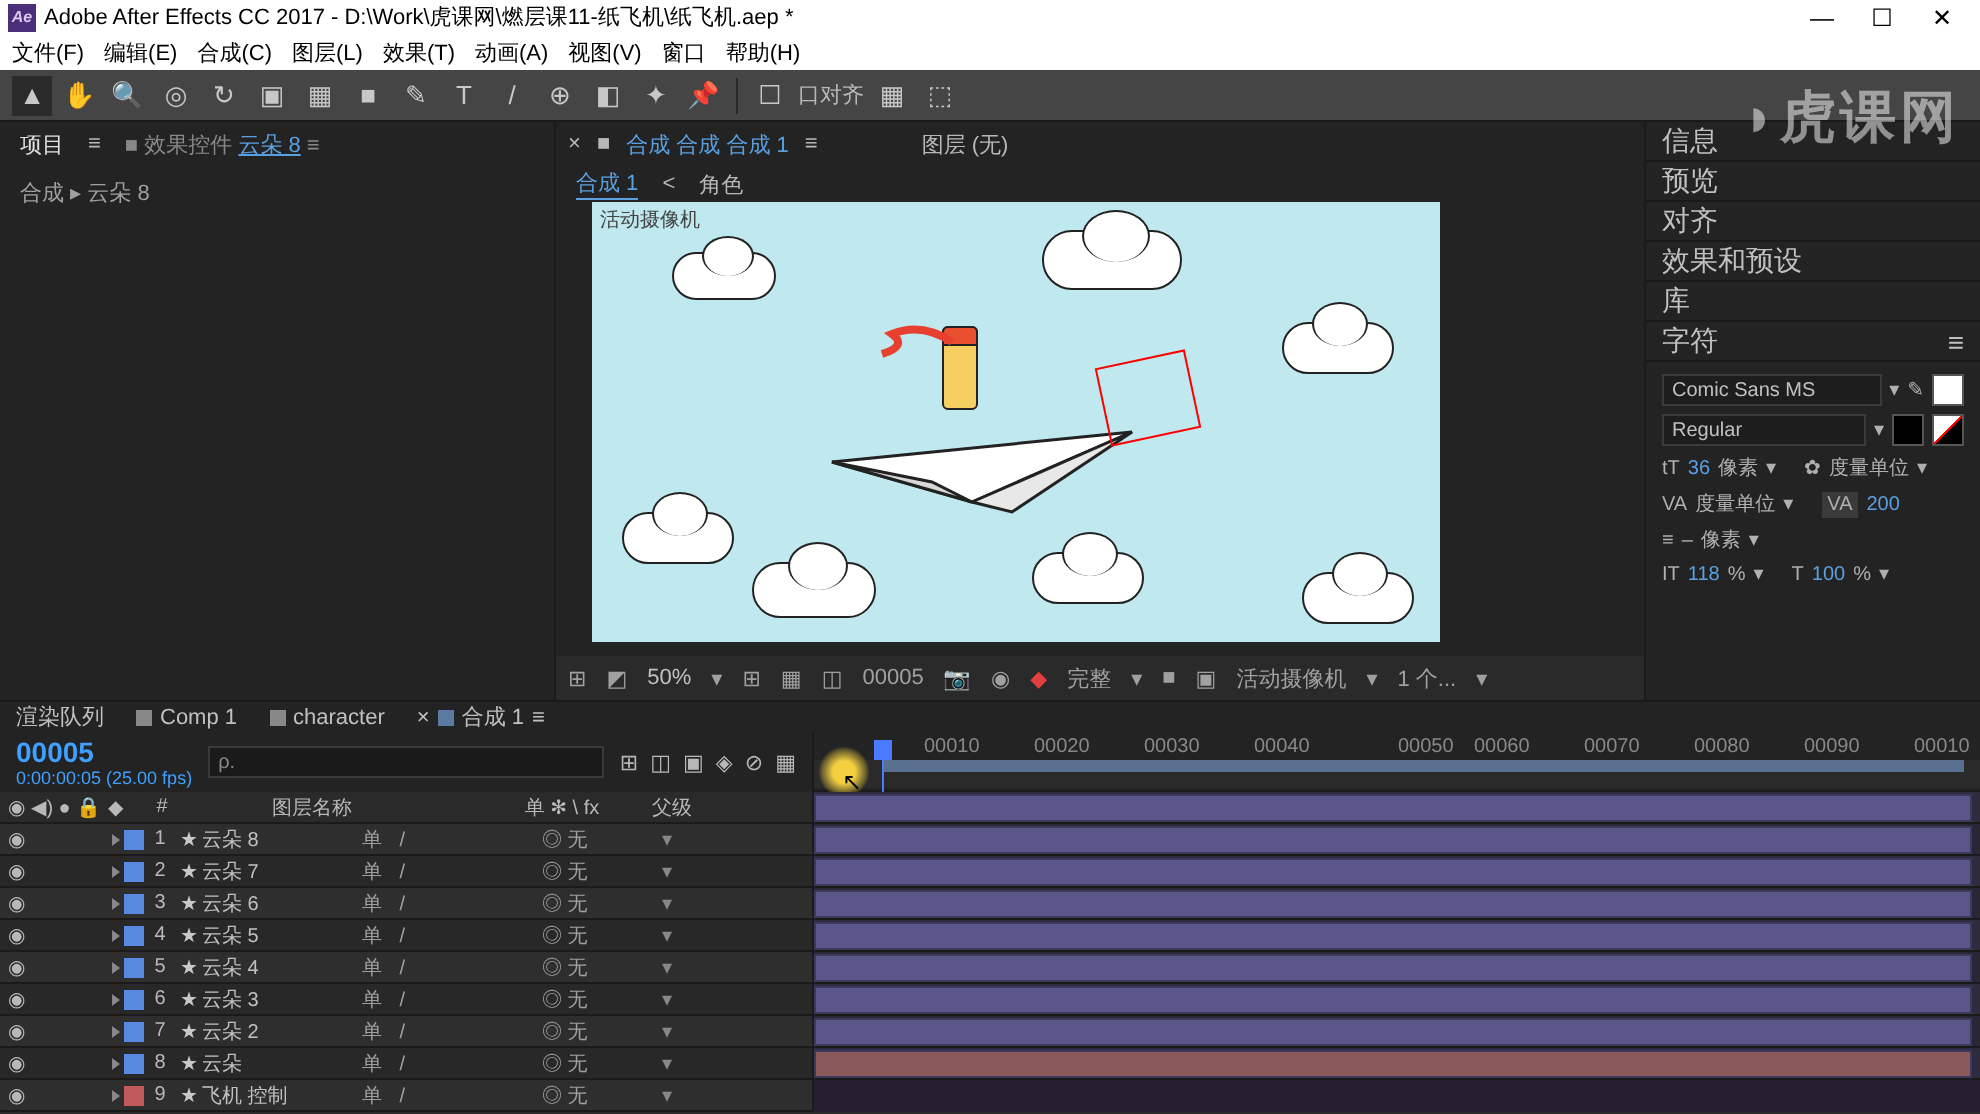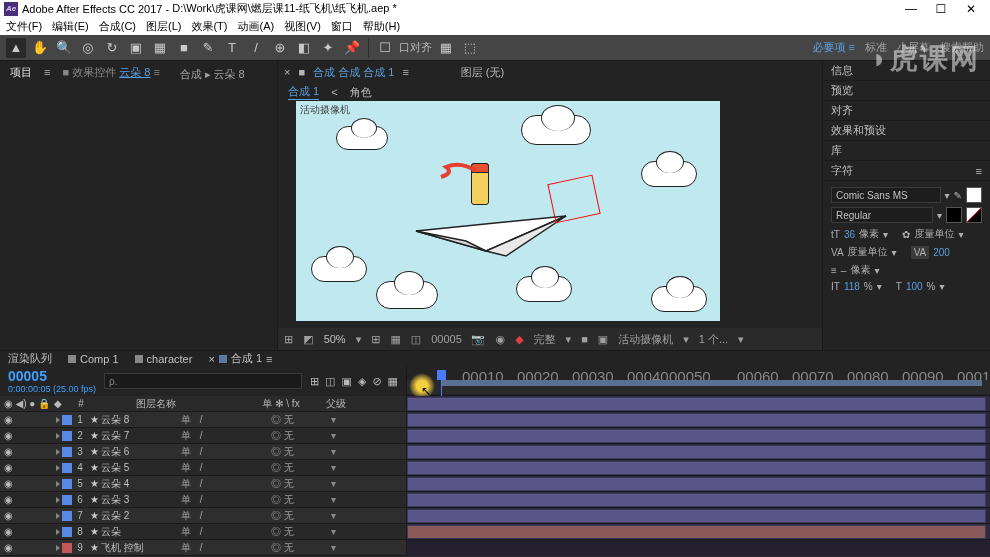--- a/index.html
+++ b/index.html
@@ -20,21 +20,21 @@
 .tool { width:20px; height:20px; display:flex; align-items:center; justify-content:center; color:#c8c8c8; font-size:13px; }
 .tool.active { background:#2a2a2a; }
 .tool-sep { width:1px; height:18px; background:#2a2a2a; margin:0 2px; }
 .toolbar-right { margin-left:auto; display:flex; align-items:center; gap:10px; color:#a0a0a0; font-size:11px; }
 .t-link { color:#5aa0e0; }
 
 
 .main { display:flex; height:calc(557px - 17px - 18px - 26px - 195px - 12px); }
 
 
-.project { width:278px; background:#232323; border-right:1px solid #1a1a1a; display:flex; flex-direction:row; }
+.project { width:278px; background:#232323; border-right:1px solid #1a1a1a; display:flex; flex-direction:column; }
 .panel-tabs { height:22px; display:flex; align-items:center; padding:0 6px; gap:8px; background:#232323; font-size:11px; }
 .panel-tabs .tab { color:#e0e0e0; padding:2px 4px; }
 .panel-tabs .tab.dim { color:#888; }
 .panel-tabs .link { color:#5aa0e0; text-decoration:underline; }
 .proj-body { flex:1; padding:6px 10px; color:#a0a0a0; font-size:11px; }
 
 
 .comp { flex:1; background:#232323; display:flex; flex-direction:column; position:relative; }
 .comp-tabs { height:22px; display:flex; align-items:center; padding:0 6px; gap:8px; font-size:11px; }
 .comp-tabs .blue { color:#5aa0e0; }
@@ -42,21 +42,21 @@
 .comp-sub .active { color:#5aa0e0; border-bottom:1px solid #5aa0e0; }
 .viewer-wrap { flex:1; display:flex; align-items:flex-start; justify-content:flex-start; padding:0 18px; position:relative; }
 .viewer { width:424px; height:220px; background:#bfe8ef; position:relative; overflow:hidden; margin-top:0px; }
 .viewer .label { position:absolute; top:2px; left:4px; font-size:10px; color:#444; }
 .redbox { position:absolute; border:1px solid red; width:46px; height:40px; left:255px; top:78px; transform:rotate(-12deg); }
 .viewer-footer { height:22px; display:flex; align-items:center; padding:0 6px; gap:10px; font-size:11px; background:#2a2a2a; color:#a0a0a0; }
 .viewer-footer .zoom { color:#c0c0c0; }
 
 
 .rightp { width:168px; background:#232323; border-left:1px solid #1a1a1a; display:flex; flex-direction:column; }
-.rp-section { height:20px; display:flex; align-items:center; padding:0 8px; color:#c0c0c0; border-bottom:1px solid #1a1a1a; font-size:11px; }
+.rp-section { height:20px; display:flex; align-items:center; padding:0 8px; color:#c0c0c0; border-bottom:1px solid #1a1a1a; font-size:14px; }
 .rp-section .ham { margin-left:auto; }
 .char-body { padding:6px 8px; display:flex; flex-direction:column; gap:4px; font-size:10px; color:#b0b0b0; }
 .char-row { display:flex; align-items:center; gap:4px; }
 .char-sel { background:#1d1d1d; border:1px solid #3a3a3a; padding:1px 4px; flex:1; color:#c0c0c0; height:16px; font-size:10px; display:flex; align-items:center; }
 .swatch { width:16px; height:16px; border:1px solid #555; }
 .char-num { color:#5aa0e0; }
 
 
 .timeline { height:195px; background:#232323; border-top:1px solid #1a1a1a; display:flex; flex-direction:column; }
 .tl-tabs { height:20px; display:flex; align-items:center; padding:0 8px; gap:16px; font-size:11px; }
@@ -89,21 +89,21 @@
 .tri { width:0; height:0; border-left:4px solid #888; border-top:3px solid transparent; border-bottom:3px solid transparent; margin:0 2px; }
 .ly-color { width:10px; height:10px; }
 .ly-num { width:16px; text-align:center; }
 .star { color:#c8c8c8; margin:0 2px; font-size:10px; }
 .ly-name { width:80px; color:#c0c0c0; }
 .ly-sw { width:90px; color:#a0a0a0; letter-spacing:3px; }
 .ly-par { width:60px; color:#a0a0a0; }
 .ly-dd { width:12px; color:#888; }
 
 .ruler { height:30px; position:relative; background:#232323; border-bottom:1px solid #1a1a1a; }
-.ruler-top { position:absolute; top:0; height:14px; width:100%; display:flex; font-size:15px; color:#888; }
+.ruler-top { position:absolute; top:0; height:14px; width:100%; display:flex; font-size:10px; color:#888; }
 .rt-tick { position:absolute; top:2px; }
 .workarea { position:absolute; top:14px; left:34px; right:8px; height:6px; background:#5a7090; }
 .playhead { position:absolute; top:10px; left:34px; width:1px; height:152px; background:#4a7aff; }
 .playhead::before { content:''; position:absolute; top:-6px; left:-4px; width:9px; height:10px; background:#4a7aff; }
 .click-halo { position:absolute; left:2px; top:7px; width:26px; height:26px; border-radius:50%; background:radial-gradient(circle,#f4d040 30%,rgba(244,208,64,0.3) 60%,transparent 70%); pointer-events:none; }
 .cursor-arrow { position:absolute; left:14px; top:18px; font-size:12px; color:#000; pointer-events:none; }
 
 .tracks { position:relative; flex:1; background:#252030; }
 .track { height:16px; border-bottom:1px solid #1a1a1a; position:relative; }
 .bar { position:absolute; top:1px; height:14px; background:#5a568a; border:1px solid #3a3a5a; }
@@ -156,26 +156,20 @@
   <div class="tool">/</div>
   <div class="tool">⊕</div>
   <div class="tool">◧</div>
   <div class="tool">✦</div>
   <div class="tool">📌</div>
   <div class="tool-sep"></div>
   <div class="tool">☐</div>
   <span>口对齐</span>
   <div class="tool">▦</div>
   <div class="tool">⬚</div>
-  <div class="toolbar-right">
-    <span class="t-link">必要项 ≡</span>
-    <span>标准</span>
-    <span>小屏幕</span>
-    <span>搜索帮助</span>
-  </div>
 </div>
 
 <div class="watermark">◗虎课网</div>
 
 <div class="main">
 
   <div class="project">
     <div class="panel-tabs">
       <span class="tab">项目</span>
       <span>≡</span>
@@ -496,21 +490,21 @@
           </div>
         </div>
     </div>
     <div class="tl-right">
       <div class="ruler">
         <div class="ruler-top" id="ticks">
             <span class="rt-tick" style="left: 55px;">00010</span>
             <span class="rt-tick" style="left: 110px;">00020</span>
             <span class="rt-tick" style="left: 165px;">00030</span>
             <span class="rt-tick" style="left: 220px;">00040</span>
-            <span class="rt-tick" style="left: 262px;">00050</span>
+            <span class="rt-tick" style="left: 292px;">00050</span>
             <span class="rt-tick" style="left: 330px;">00060</span>
             <span class="rt-tick" style="left: 385px;">00070</span>
             <span class="rt-tick" style="left: 440px;">00080</span>
             <span class="rt-tick" style="left: 495px;">00090</span>
             <span class="rt-tick" style="left: 550px;">00010</span>
           </div>
         <div style="position:absolute;top:14px;left:0;right:0;height:14px;background:#2a2a2a"></div>
         <div class="workarea"></div>
         <div class="playhead"></div>
         <div class="click-halo"></div>

